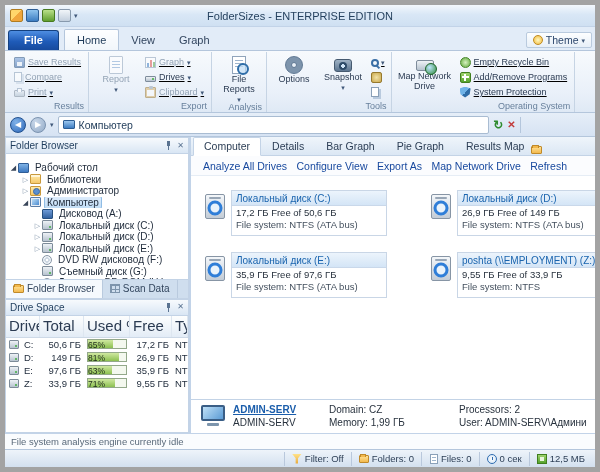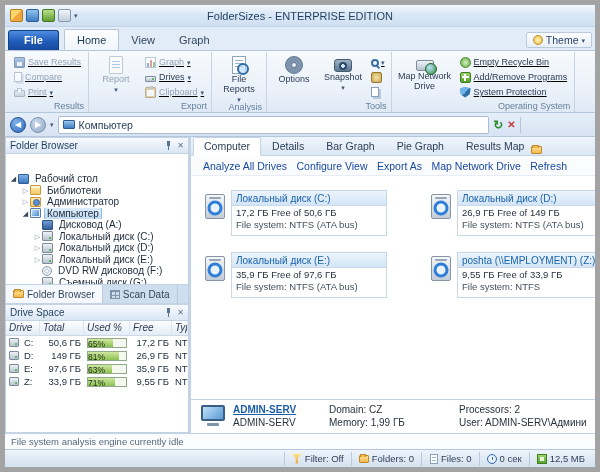--- a/index.html
+++ b/index.html
@@ -89,21 +89,21 @@
 
 
 .main { flex:1; display:flex; min-height:0; }
 .left { width:186px; flex:none; display:flex; flex-direction:column; border-right:2px solid #c2d3e8; background:#e0eaf6; }
 .panel-hdr { height:17px; flex:none; background:linear-gradient(#f7fafd,#d9e6f4); border:1px solid #c3d3e6; display:flex; align-items:center; gap:4px; padding:0 4px; font-size:10px; color:#1e3c5c; }
 .hdr-title { flex:1; white-space:nowrap; overflow:hidden; }
 .pin-icon { width:9px; height:9px; position:relative; flex:none; }
 .pin-icon::before { content:''; position:absolute; left:3px; top:0; width:3px; height:5px; background:#5a7391; }
 .pin-icon::after { content:''; position:absolute; left:4px; top:5px; width:1px; height:4px; background:#5a7391; }
 .close-glyph { font-size:8px; color:#5a7391; line-height:1; }
-.tree { flex:1; min-height:0; background:#fff; border:1px solid #c3d3e6; border-top:none; overflow:hidden; padding-top:19px; }
+.tree { flex:1; min-height:0; background:#fff; border:1px solid #c3d3e6; border-top:none; overflow:hidden; padding-top:8px; }
 .tree-item { display:flex; align-items:center; height:11.5px; white-space:nowrap; overflow:hidden; }
 .exp { width:9px; flex:none; font-size:7px; text-align:center; color:#7f93a8; line-height:1; }
 .exp.open { color:#39465a; }
 .ti { width:11px; height:10px; flex:none; display:inline-block; position:relative; margin-right:3px; border-radius:1px; }
 .ti.sm { width:10px; height:9px; }
 .ti-desktop { background:linear-gradient(#7fb2e5,#3c78c0); border:1px solid #2f5d96; }
 .ti-libraries { background:linear-gradient(#ffe9a8,#f5c96b); border:1px solid #c9993c; box-shadow:inset 0 2px 0 #fff6d8; }
 .ti-user { background:linear-gradient(#ffe9a8,#f5c96b); border:1px solid #c9993c; }
 .ti-user::after { content:''; position:absolute; right:0; bottom:0; width:5px; height:5px; border-radius:50%; background:#5a8fd0; border:1px solid #3b6aa6; }
 .ti-computer { background:#e7eef6; border:1px solid #5a7ca6; }
@@ -114,21 +114,21 @@
 .ti-disc { background:radial-gradient(circle,#fff 0 15%, #cdd7e2 16% 45%, #eef3f8 46% 70%, #b9c6d4 71%); border:1px solid #8a98a8; border-radius:50%; width:10px; height:10px; }
 .tree-label { font-size:10px; color:#1e2a3a; padding:0 2px; border:1px solid transparent; border-radius:2px; }
 .tree-item.selected .tree-label { background:linear-gradient(#dcecfc,#c1dcf5); border-color:#8fbce5; }
 .left-tabs { height:19px; flex:none; display:flex; background:#cfdeee; border:1px solid #c3d3e6; border-top:none; align-items:stretch; }
 .left-tab { display:flex; align-items:center; gap:3px; padding:0 7px; font-size:10px; color:#33465e; border-right:1px solid #b9cade; white-space:nowrap; }
 .left-tab.active { background:#f5f9fd; }
 .ic-grid { width:10px; height:9px; background:linear-gradient(#fff,#dce6f0); border:1px solid #7d94ac; background-image:linear-gradient(#7d94ac 1px,transparent 1px),linear-gradient(90deg,#7d94ac 1px,transparent 1px); background-size:4px 4px; flex:none; }
 
 
 .dtable { flex:1; min-height:0; background:#fff; border:1px solid #c3d3e6; border-top:none; display:flex; flex-direction:column; overflow:hidden; }
-.dt-hdr { display:flex; height:15px; flex:none; background:linear-gradient(#fdfefe,#e3ecf6); border-bottom:1px solid #cdd9e7; font-size:10px; color:#2b3b52;font-style:italic; }
+.dt-hdr { display:flex; height:22px; flex:none; background:linear-gradient(#fdfefe,#e3ecf6); border-bottom:1px solid #cdd9e7; font-size:15px; color:#2b3b52; }
 .dt-hdr .dt-col { padding:1px 3px; border-right:1px solid #dde6f0; white-space:nowrap; overflow:hidden; }
 .dt-row { display:flex; height:13px; align-items:center; font-size:9.5px; color:#1e2a3a; }
 .dt-cell { padding:0 3px; white-space:nowrap; overflow:hidden; display:flex; align-items:center; gap:2px; }
 .c0 { width:34px; flex:none; } .c1 { width:44px; flex:none; justify-content:flex-end; text-align:right; display:flex; }
 .c2 { width:46px; flex:none; } .c3 { width:42px; flex:none; justify-content:flex-end; text-align:right; display:flex; } .c4 { flex:1; }
 .dt-hdr .c1, .dt-hdr .c3 { justify-content:flex-start; text-align:left; }
 .ubar { position:relative; width:40px; height:10px; border:1px solid #93a88a; background:#f4f8ef; }
 .ufill { position:absolute; left:0; top:0; bottom:0; background:linear-gradient(#cfe8a0,#8cc050); }
 .ulbl { position:absolute; inset:0; font-size:8.5px; text-align:left; line-height:10px; color:#1e2a1a; }
 

